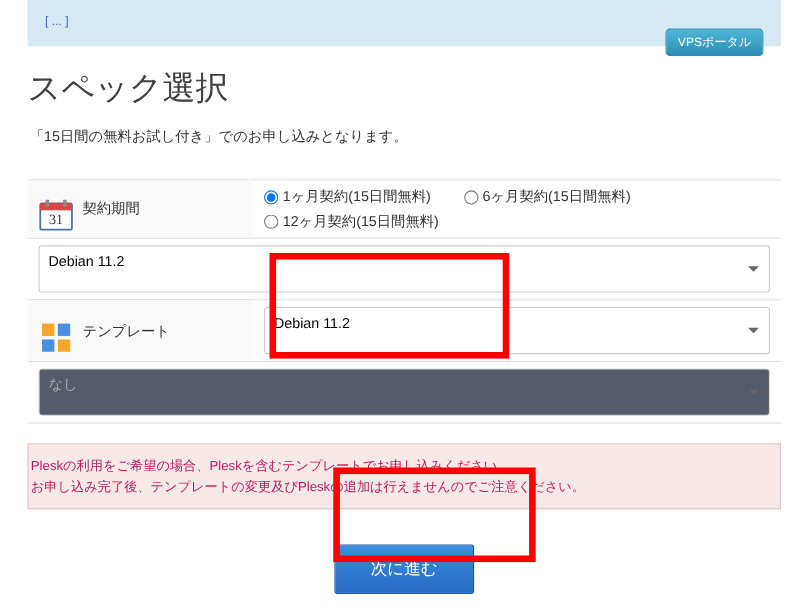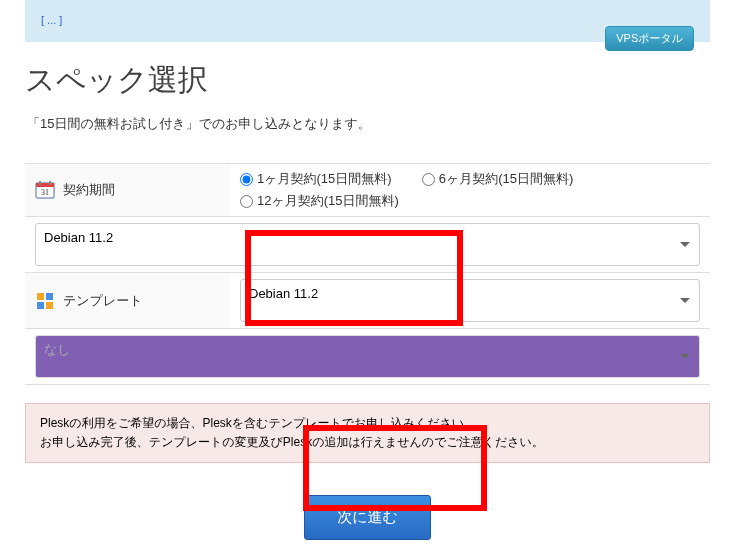--- a/index.html
+++ b/index.html
@@ -58,21 +58,21 @@
     .row .label-cell {
       width: 205px;
       background: #fafafa;
       display: flex;
       align-items: center;
       padding: 8px 10px;
       font-size: 13px;
       color: #333;
     }
     .row .label-cell .icon {
-      width: 20px;
+      width: 32px;
       height: 20px;
       margin-right: 8px;
       flex-shrink: 0;
       font-family: Liberation Serif, serif;
     }
     .row .value-cell {
       flex: 1;
       display: flex;
       align-items: center;
       padding: 6px 10px;
@@ -91,21 +91,21 @@
       width: 100%;
       padding: 6px 28px 20px 8px;
       border: 1px solid #ccc;
       border-radius: 3px;
       font-size: 13px;
       background: #fff;
       appearance: none;
       cursor: pointer;
     }
     .select.readonly {
-      background: #4c1d95;
+      background: #0f172a;
       color: #888;
       border-color: #ccc;
     }
     .select-wrap {
       position: relative;
       width: 100%;
     }
     .select-wrap::after {
       content: "";
       position: absolute;
@@ -113,23 +113,23 @@
       top: 50%;
       transform: translateY(-30%);
       border: 5px solid transparent;
       border-top-color: #666;
       pointer-events: none;
     }
     .alert {
       margin: 18px 25px 0;
       background: #f8e9e9;
       border: 1px solid #e6c3c3;
-      color: #000000;
+      color: #be185d;
       font-size: 12px;
-      padding: 10px 14px;
+      padding: 10px 2px;
       line-height: 1.6;
     }
     .action-wrap {
       text-align: center;
       margin-top: 32px;
     }
     .primary-btn {
       display: inline-block;
       background: linear-gradient(#3b8fe0, #2869c4);
       color: #fff;

